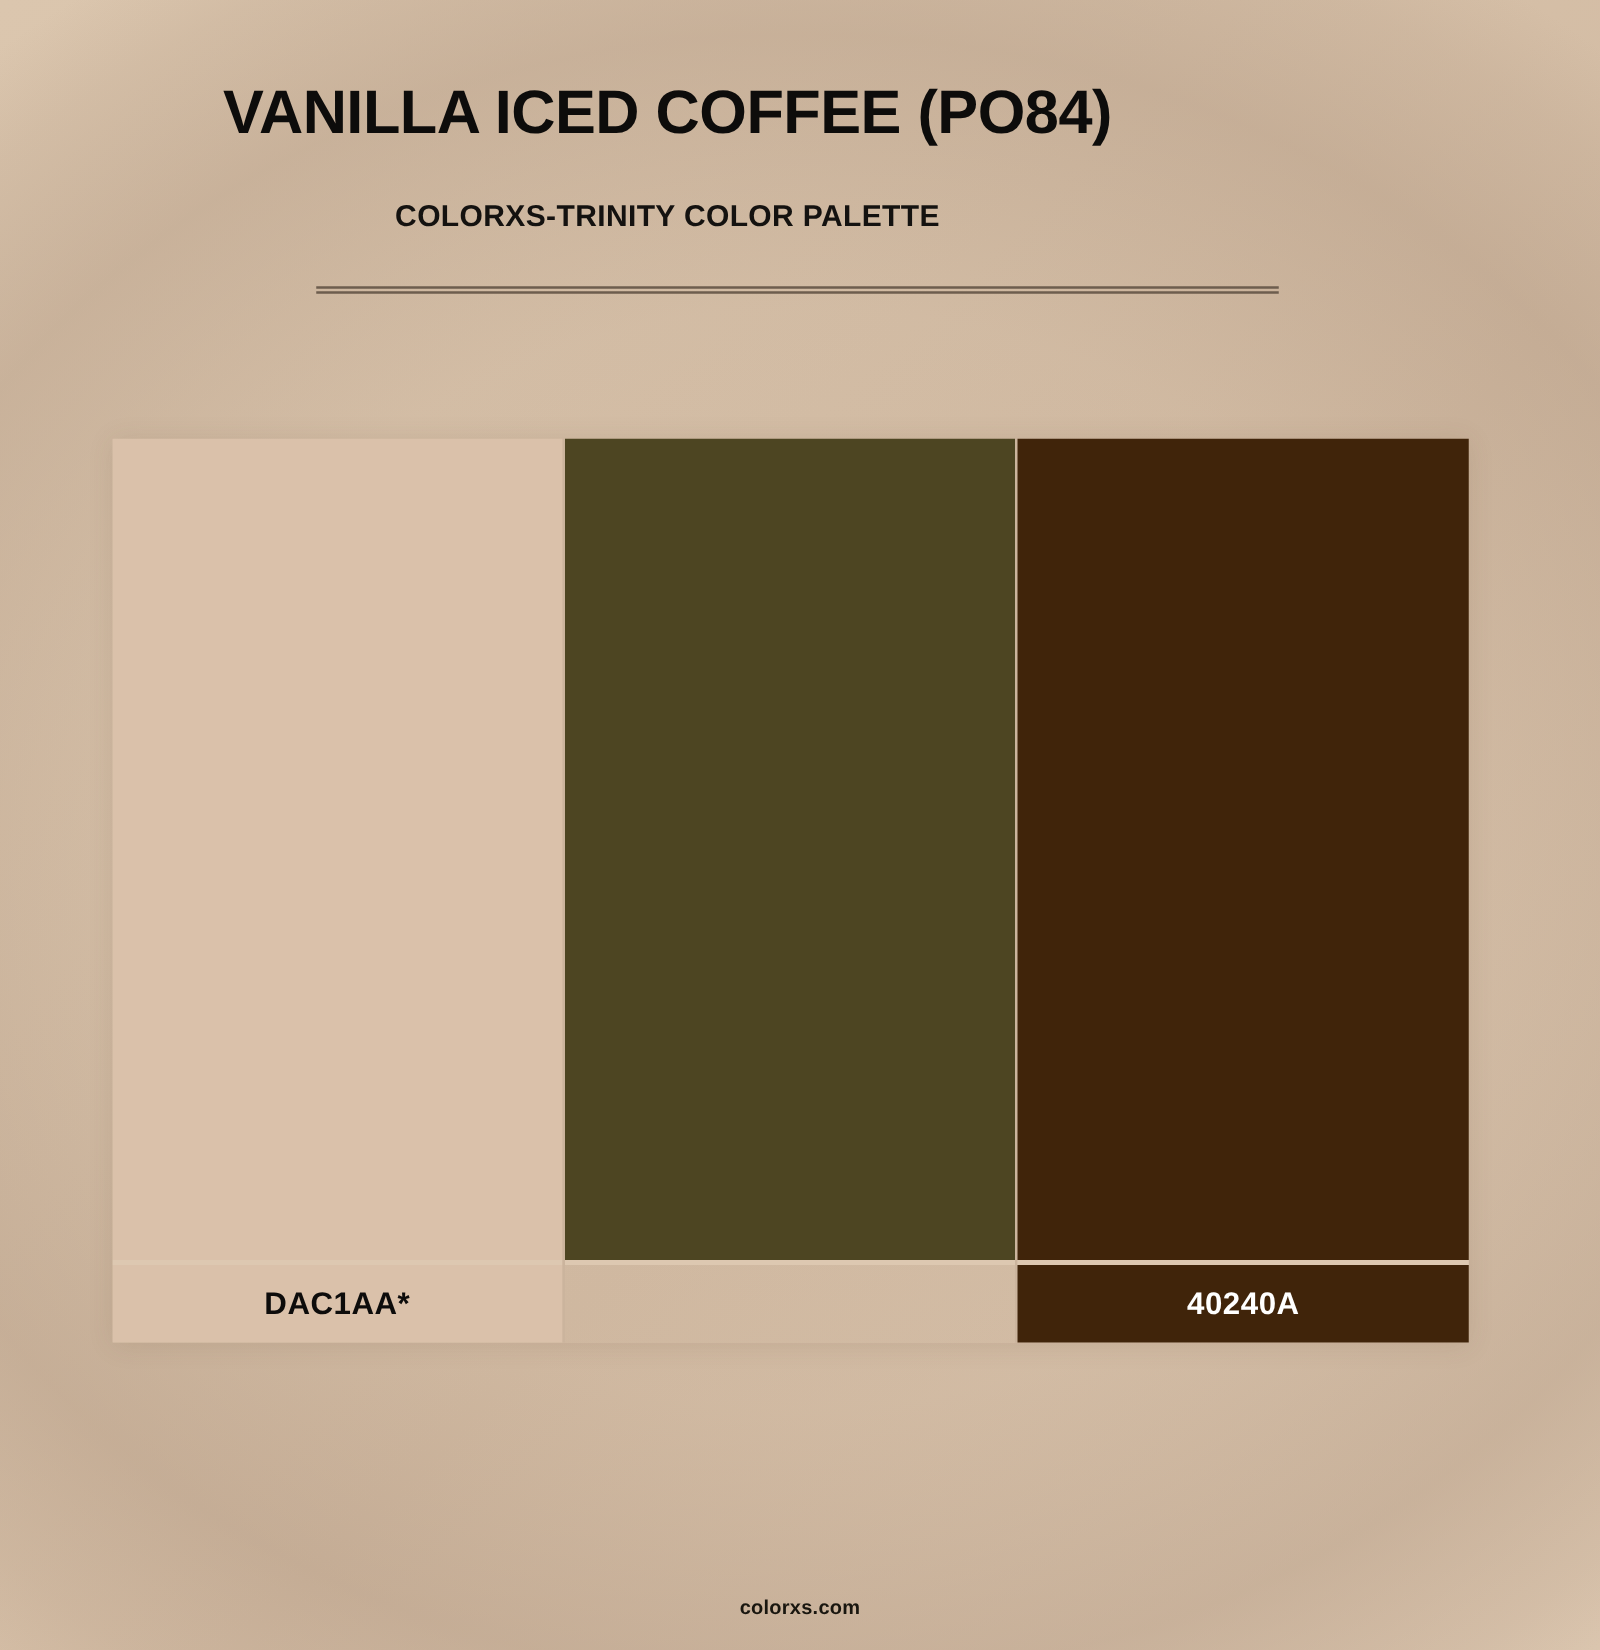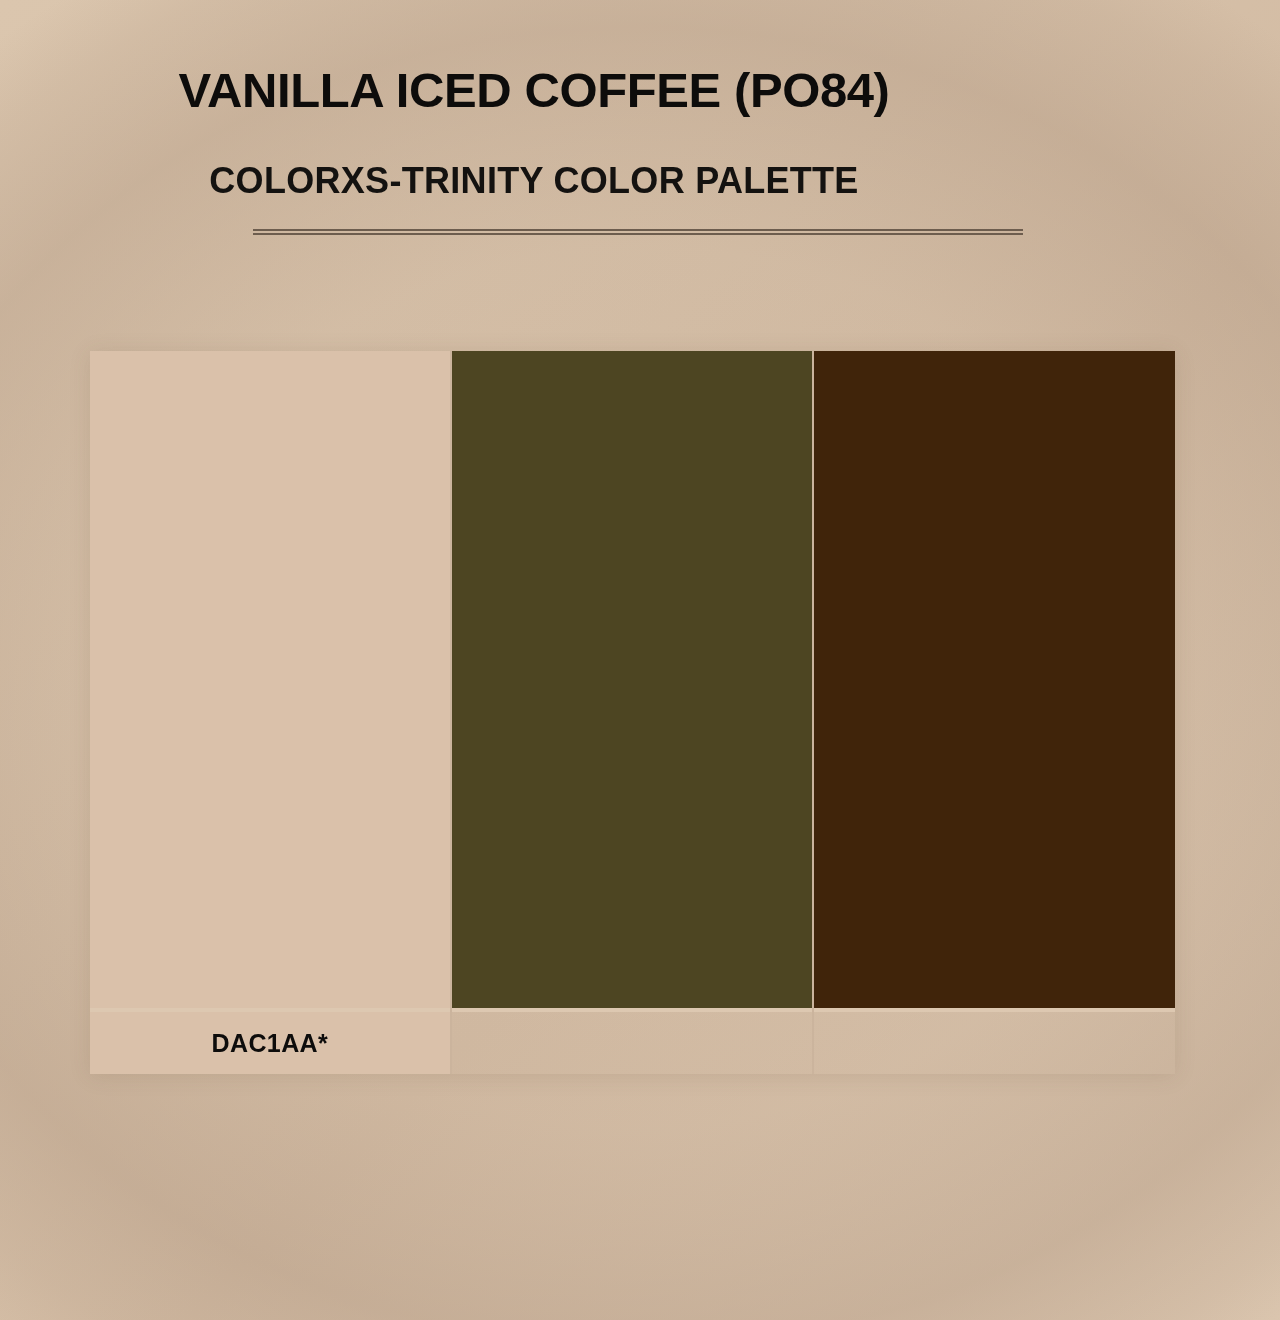--- a/index.html
+++ b/index.html
@@ -45,21 +45,21 @@
     font-weight: 700;
     letter-spacing: -0.4px;
     color: #0d0c0b;
     line-height: 1.08;
     margin: 0;
     font-stretch: condensed;
     white-space: nowrap;
   }
 
   #palette-subtitle {
-    font-size: 36px;
+    font-size: 24px;
     font-weight: 700;
     letter-spacing: 0.3px;
     color: #141210;
     line-height: 1.1;
     margin: 0;
     padding-top: 44px;
     white-space: nowrap;
   }
 
   #title-rule {
@@ -177,18 +177,24 @@
     </div>
 
     <div class="swatch-column col-1" style="border-left-color: rgb(203, 180, 157);">
       <div class="swatch-fill" style="background: rgb(77, 69, 34);"></div>
       <div class="swatch-divider" style="background: rgb(221, 200, 177);"></div>
     </div>
 
     <div class="swatch-column col-2" style="border-left-color: rgb(203, 180, 157);">
       <div class="swatch-fill" style="background: rgb(64, 36, 10);"></div>
       <div class="swatch-divider" style="background: rgb(221, 200, 177);"></div>
+      <div class="swatch-label-strip" style="background: rgb(64, 36, 10);">
+        <span class="swatch-label" style="color: rgb(255, 255, 255);">40240A</span>
+      </div>
     </div>
 
   </div>
 
+  <div id="footer">
+    <span id="footer-text">colorxs.com</span>
+  </div>
 
 </div>
 
 </body></html>

